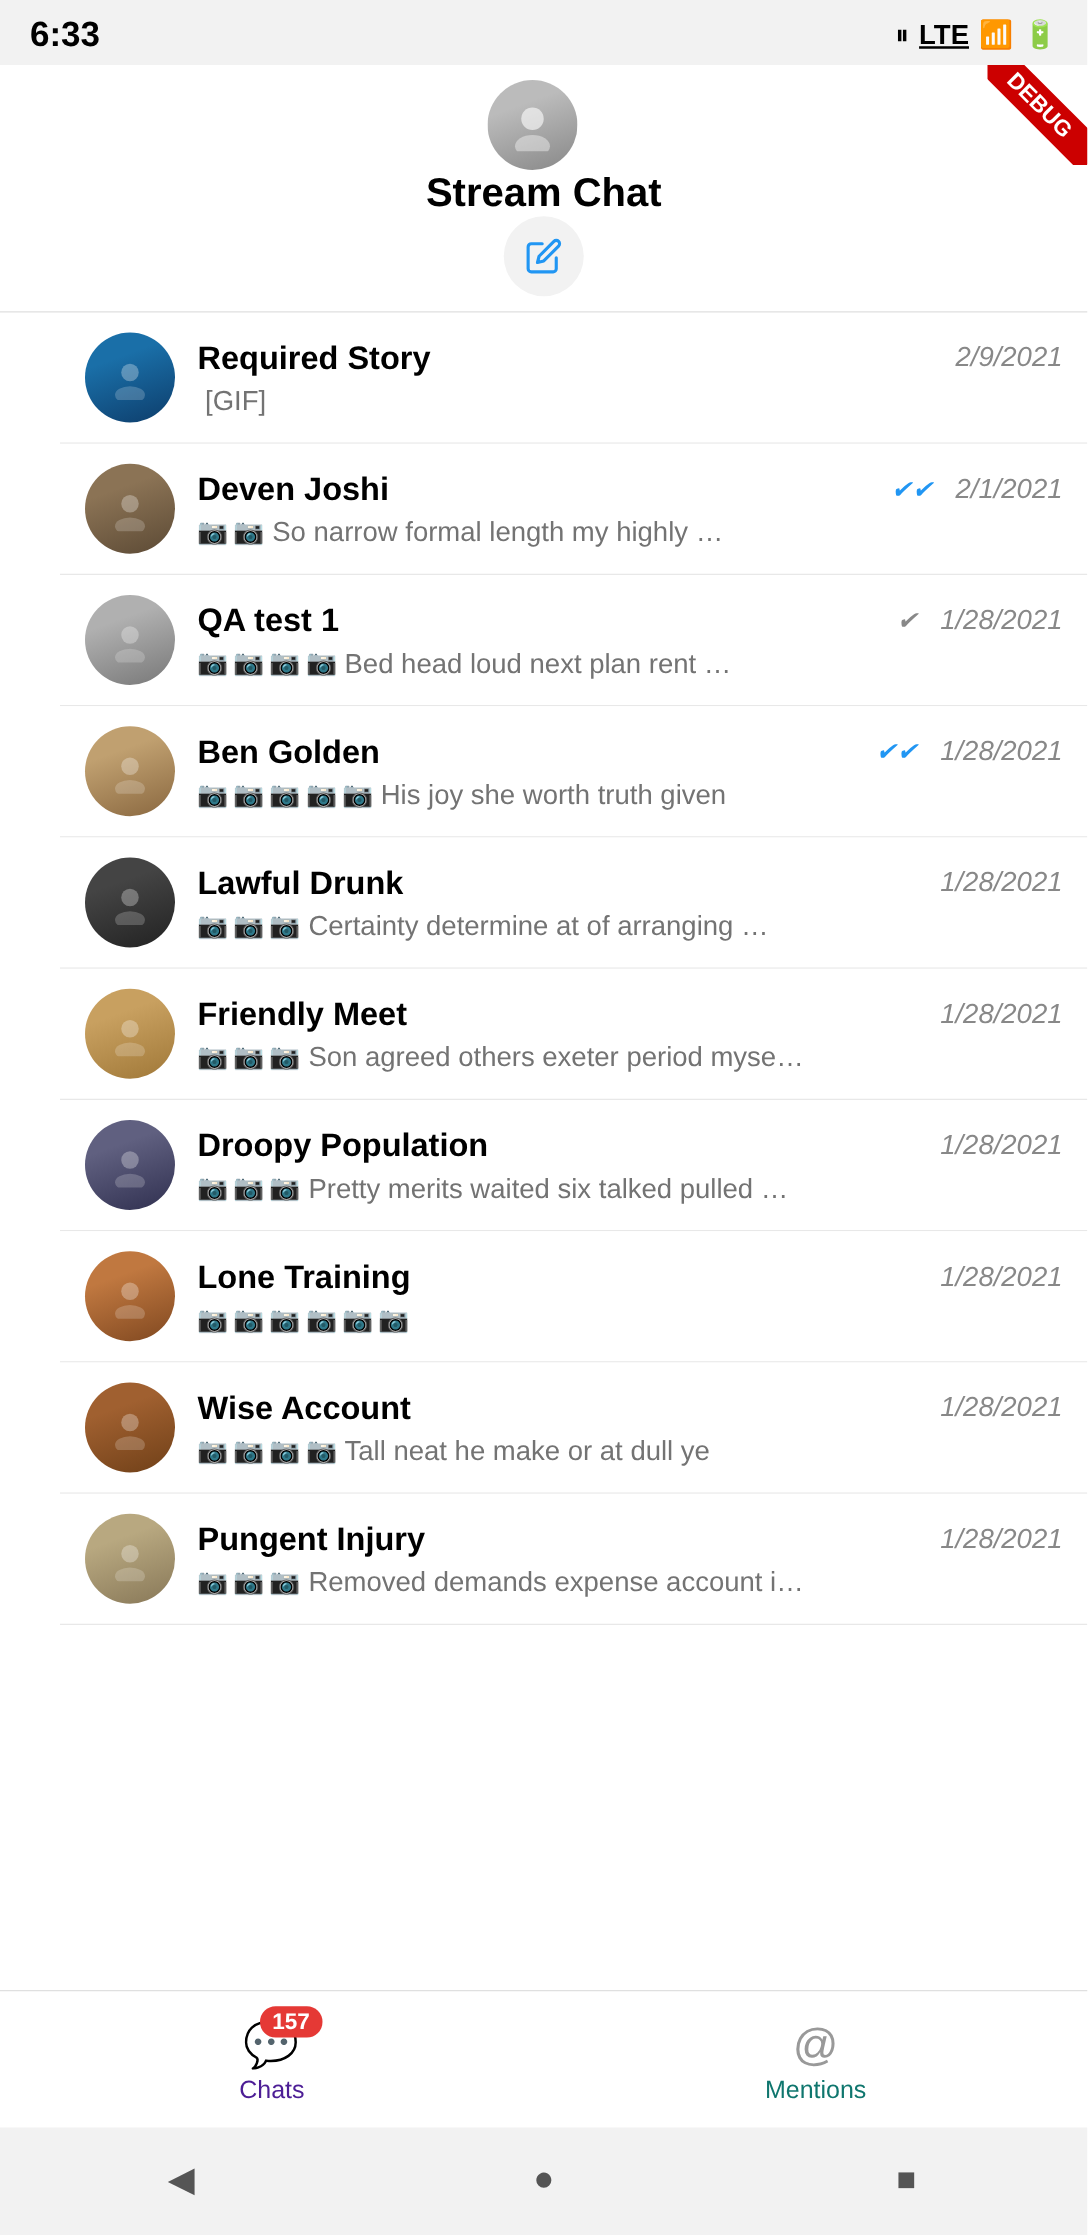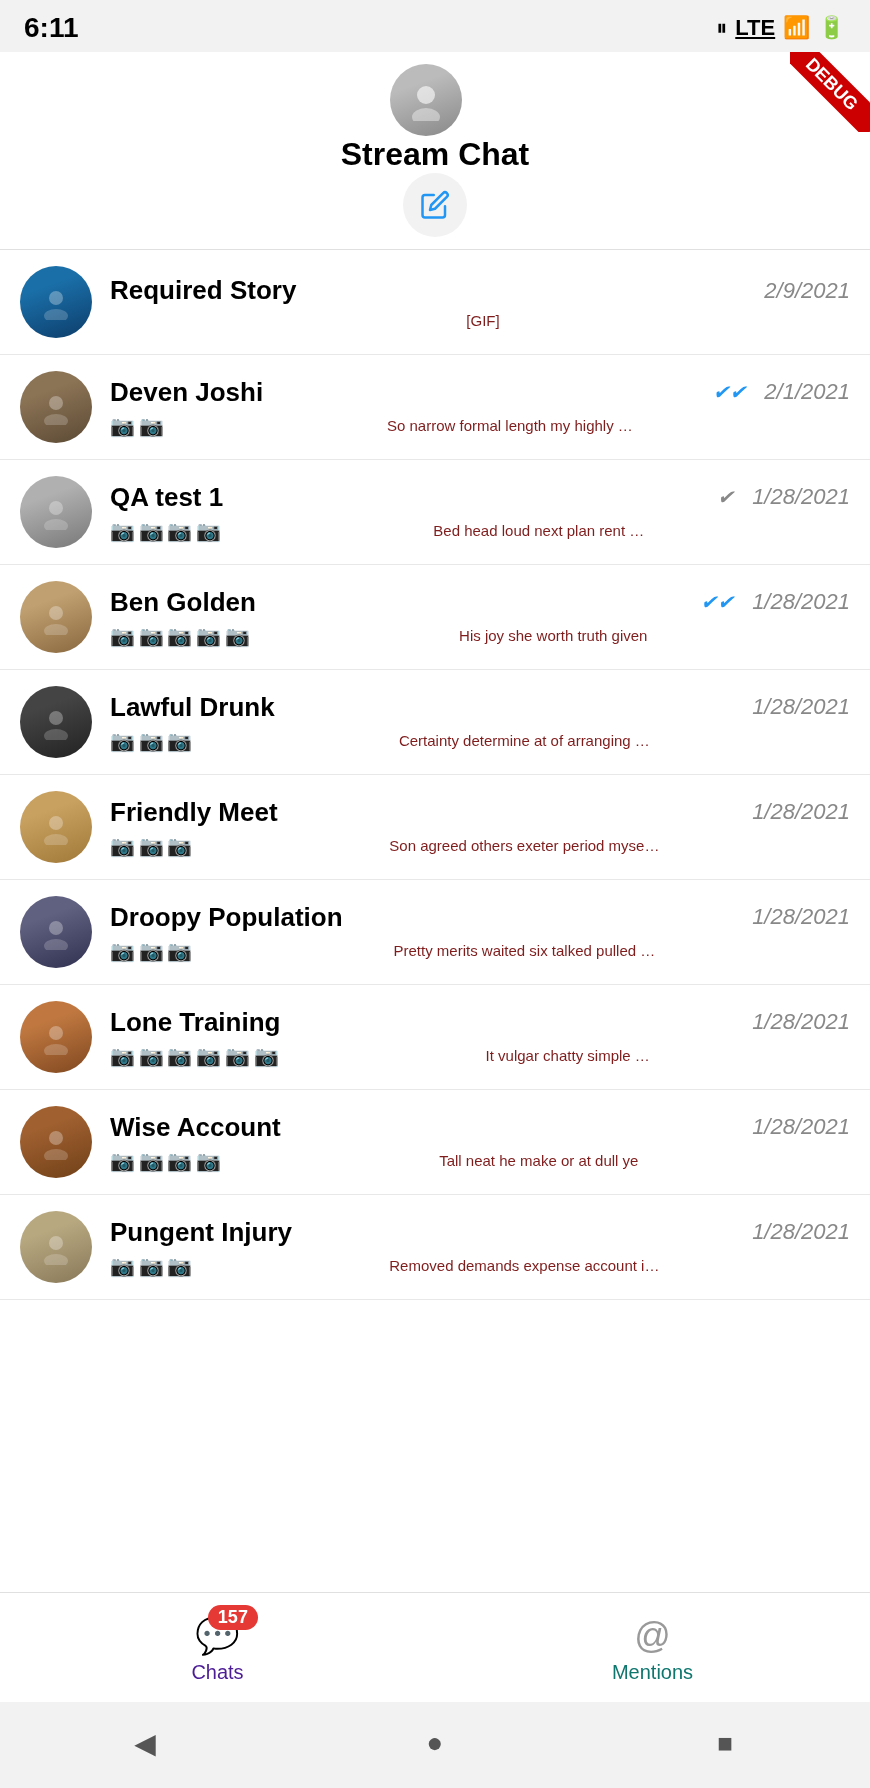--- a/index.html
+++ b/index.html
@@ -113,20 +113,21 @@
       background: #fff;
     }
 
     .chat-item {
       display: flex;
       align-items: center;
       padding: 16px 20px;
       border-bottom: 1px solid #e8e8e8;
       cursor: pointer;
       background: #fff;
+      margin-left: 48px;
     }
 
     .chat-avatar {
       width: 72px;
       height: 72px;
       border-radius: 50%;
       overflow: hidden;
       flex-shrink: 0;
       margin-right: 18px;
     }
@@ -173,28 +174,27 @@
       color: #888;
       white-space: nowrap;
       margin-left: 12px;
     }
     .chat-row2 {
       display: flex;
       align-items: center;
       gap: 6px;
     }
     .chat-preview {
-      font-size: 15px;
-      color: #7f1d1d;
+      font-size: 22px;
+      color: #737373;
       white-space: nowrap;
       overflow: hidden;
       text-overflow: ellipsis;
       flex: 1;
       min-width: 0;
-      text-align: center;
     }
     .chat-icons {
       display: flex;
       gap: 4px;
       flex-shrink: 0;
     }
     .camera-icon {
       font-size: 20px;
       color: #999;
     }
@@ -282,21 +282,21 @@
       height: 50px;
       display: flex;
       align-items: center;
       justify-content: center;
     }
   </style>
 </head>
 <body>
 
 <div class="status-bar">
-  <span class="status-time">6:11</span>
+  <span class="status-time">6:33</span>
   <div class="status-icons">
     <span>⏸</span>
     <span style="font-size:22px;font-weight:700;text-decoration:underline;">LTE</span>
     <span style="font-size:22px;">📶</span>
     <span style="font-size:22px;">🔋</span>
   </div>
 </div>
 
 <div class="header">
 
@@ -528,21 +528,20 @@
         </div>
         <div class="chat-row2">
           <div class="chat-icons">
             <span class="camera-icon">📷</span>
             <span class="camera-icon">📷</span>
             <span class="camera-icon">📷</span>
             <span class="camera-icon">📷</span>
             <span class="camera-icon">📷</span>
             <span class="camera-icon">📷</span>
           </div>
-          <span class="chat-preview">It vulgar chatty simple …</span>
         </div>
       </div>
     </div>
     <div class="chat-item">
       <div class="chat-avatar avatar-wood">
         <div class="chat-avatar-inner">
           <svg width="36" height="36" viewBox="0 0 36 36" fill="none">
             <circle cx="18" cy="14" r="7" fill="rgba(255,255,255,0.3)"></circle>
             <ellipse cx="18" cy="32" rx="12" ry="7" fill="rgba(255,255,255,0.2)"></ellipse>
           </svg>

